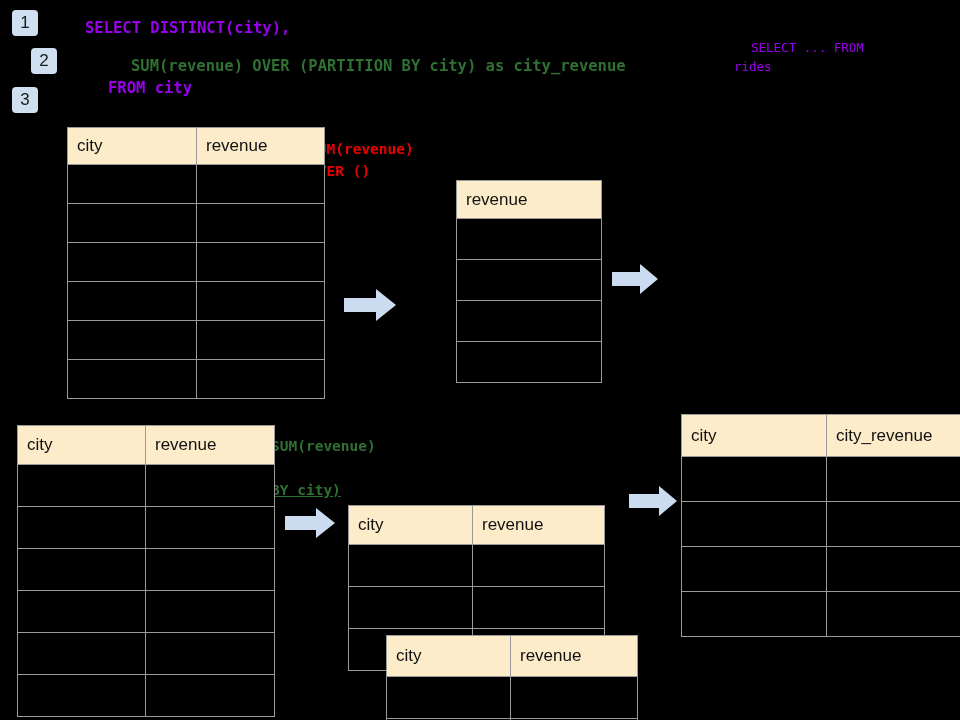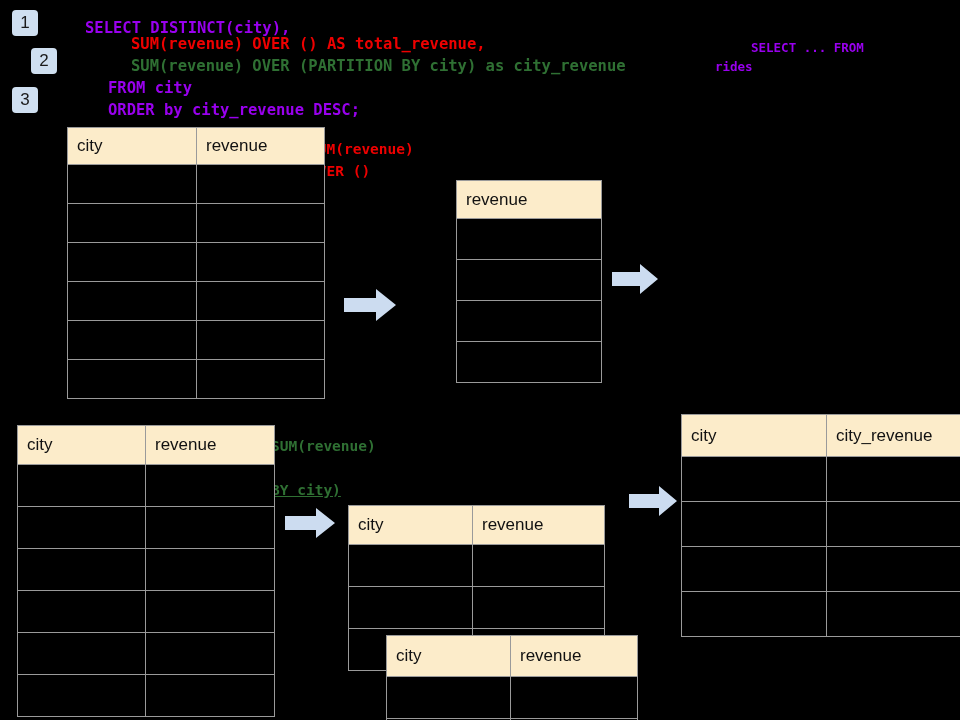--- a/index.html
+++ b/index.html
@@ -41,21 +41,21 @@
     line-height: 21.5px;
   }
   .sql-purple { color: #9900ee; }
   .sql-red    { color: #ee0000; }
   .sql-green  { color: #2f7033; text-align: right; }
 
   .sql-note {
     position: absolute;
     font-family: "DejaVu Sans Mono", monospace;
     font-size: 12.5px;
-    font-weight: bold;
+    font-weight: normal;
     color: #9900ee;
     white-space: pre;
     line-height: 19px;
   }
 
   
   .annot {
     position: absolute;
     font-family: "DejaVu Sans Mono", monospace;
     font-size: 14.5px;
@@ -104,30 +104,28 @@
   </div>
   <div class="badge" style="left:31px; top:48px;">
     <span>2</span>
   </div>
   <div class="badge" style="left:12px; top:87px;">
     <span>3</span>
   </div>
 
   <div class="sql sql-purple" style="left:85px; top:18px;">SELECT DISTINCT(city),</div>
 
-  <div class="sql sql-red" style="left:131px; top:34px;">SUM(revenue) OVER () AS total_revenue,</div>
 
   <div class="sql sql-green" style="left:131px; top:56px;">SUM(revenue) OVER (PARTITION BY city) as city_revenue</div>
 
   <div class="sql sql-purple" style="left:108px; top:78px;">FROM city</div>
 
-  <div class="sql sql-purple" style="left:108px; top:100px;">ORDER by city_revenue DESC;</div>
 
   <div class="sql-note" style="left:751px; top:38px;">SELECT ... FROM</div>
-  <div class="sql-note" style="left:715px; top:57px;">rides</div>
+  <div class="sql-note" style="left:734px; top:57px;">rides</div>
 
   <div class="annot annot-red" style="left:309px; top:138px;">SUM(revenue)</div>
   <div class="annot annot-red" style="left:309px; top:160px;">OVER ()</div>
 
   <div class="annot annot-green" style="left:271px; top:435px;">SUM(revenue)</div>
   <div class="annot annot-green" style="left:271px; top:479px;text-decoration:underline;">BY city)</div>
 
   <table class="tbl" style="left:67px; top:127px; width:237px;">
     <thead>
       <tr>

